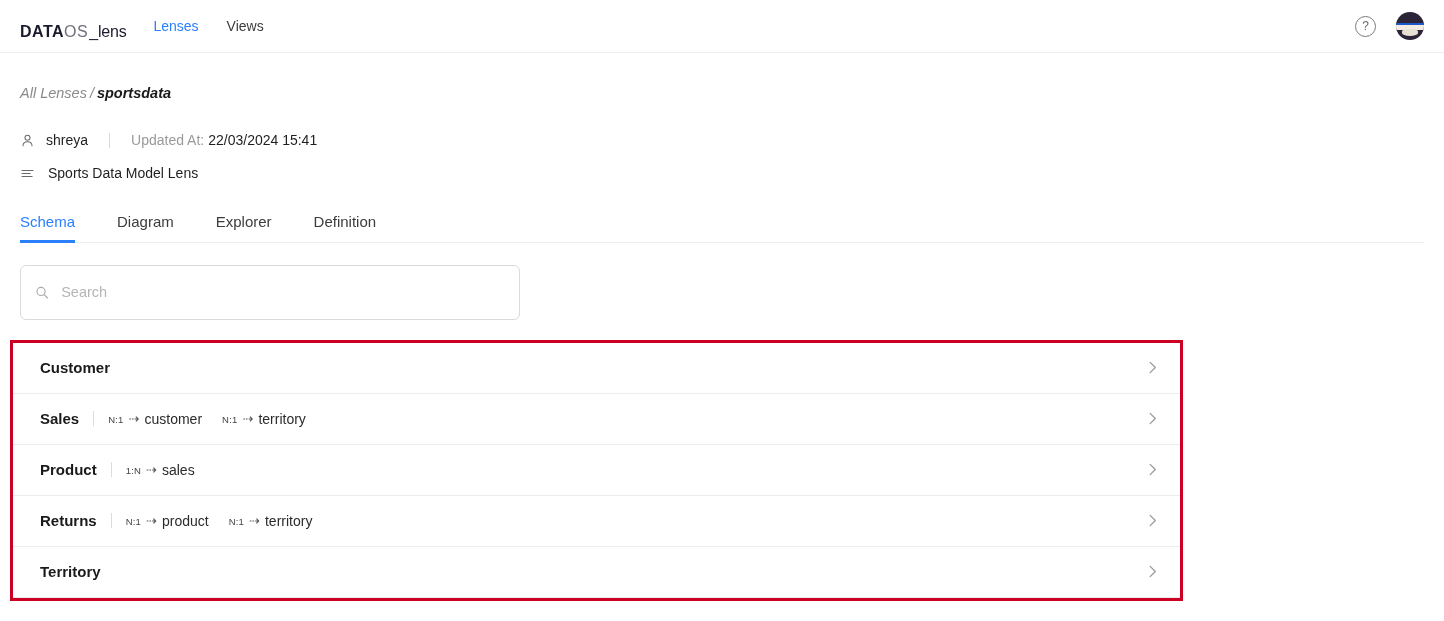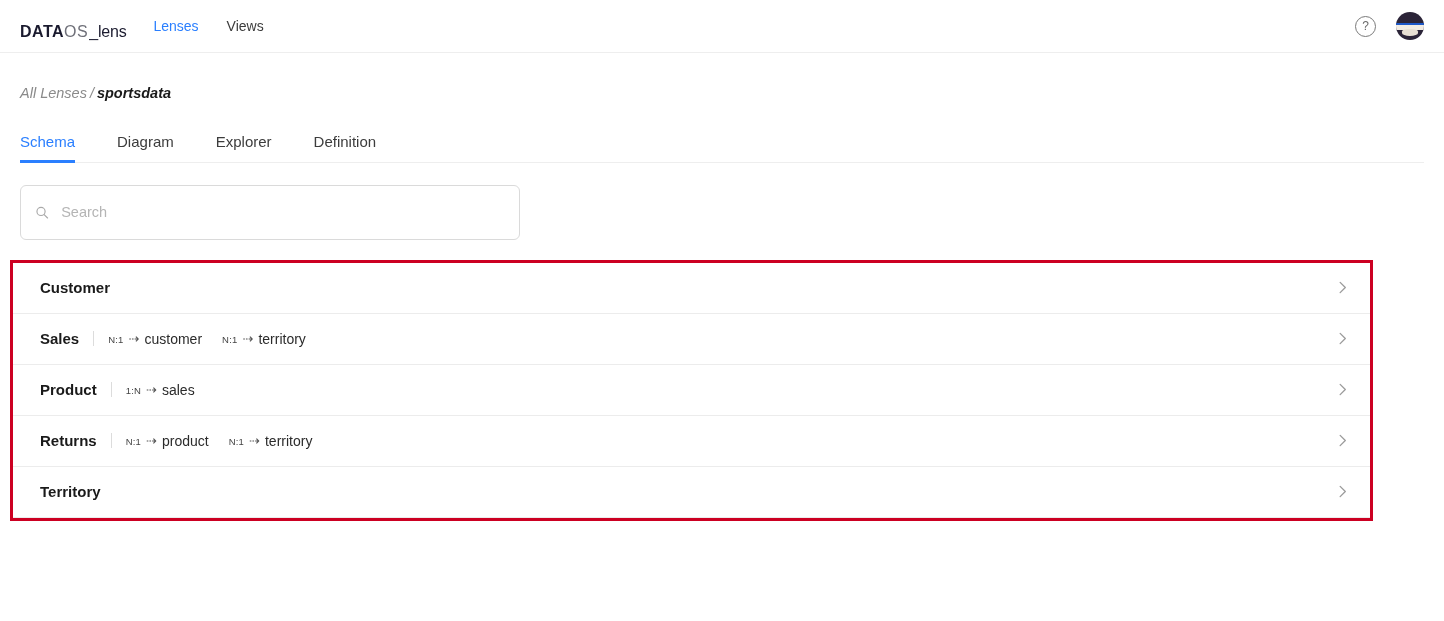--- a/index.html
+++ b/index.html
@@ -187,21 +187,21 @@
     width: 100%;
     background: transparent;
   }
   .search-input::placeholder { color: #b5b5b5; }
 
   
   .entity-box {
     position: relative;
     margin-top: 20px;
     margin-left: -10px;
-    width: 1363px;
+    width: 1173px;
     border: 3px solid #cc0022;
     background: #ffffff;
   }
 
   .entity-row {
     height: 51px;
     display: flex;
     align-items: center;
     padding: 0 20px 0 27px;
     border-bottom: 1px solid #ececec;
@@ -280,21 +280,41 @@
     <div class="avatar"></div>
   </div>
 </div>
 
 <div class="page">
 
   <div class="breadcrumb">
     <span class="crumb-root">All Lenses</span><span class="crumb-sep">/</span><span class="crumb-current">sportsdata</span>
   </div>
 
-
+  <div class="meta-row">
+    <div class="meta-user">
+      <svg class="icon-person" width="15" height="15" viewBox="0 0 16 16">
+        <circle cx="8" cy="5" r="2.7" fill="none" stroke="#6b6b6b" stroke-width="1.1"></circle>
+        <path d="M3.2 13.6c0-2.7 2.1-4.3 4.8-4.3s4.8 1.6 4.8 4.3" fill="none" stroke="#6b6b6b" stroke-width="1.1" stroke-linecap="round"></path>
+      </svg>
+      <span>shreya</span>
+    </div>
+    <div class="meta-divider"></div>
+    <span class="meta-updated-label">Updated At:</span>
+    <span class="meta-updated-value">22/03/2024 15:41</span>
+  </div>
+
+  <div class="desc-row">
+    <svg class="icon-lines" width="15" height="15" viewBox="0 0 16 16">
+      <rect x="1.5" y="4.2" width="13" height="1.2" rx="0.6" fill="#6b6b6b"></rect>
+      <rect x="1.5" y="7.4" width="10" height="1.2" rx="0.6" fill="#6b6b6b"></rect>
+      <rect x="1.5" y="10.6" width="12" height="1.2" rx="0.6" fill="#6b6b6b"></rect>
+    </svg>
+    <span>Sports Data Model Lens</span>
+  </div>
 
   <div class="tabs">
     <div class="tab active">Schema</div>
     <div class="tab">Diagram</div>
     <div class="tab">Explorer</div>
     <div class="tab">Definition</div>
   </div>
 
   <div class="search-wrap">
     <svg width="15" height="15" viewBox="0 0 16 16">

